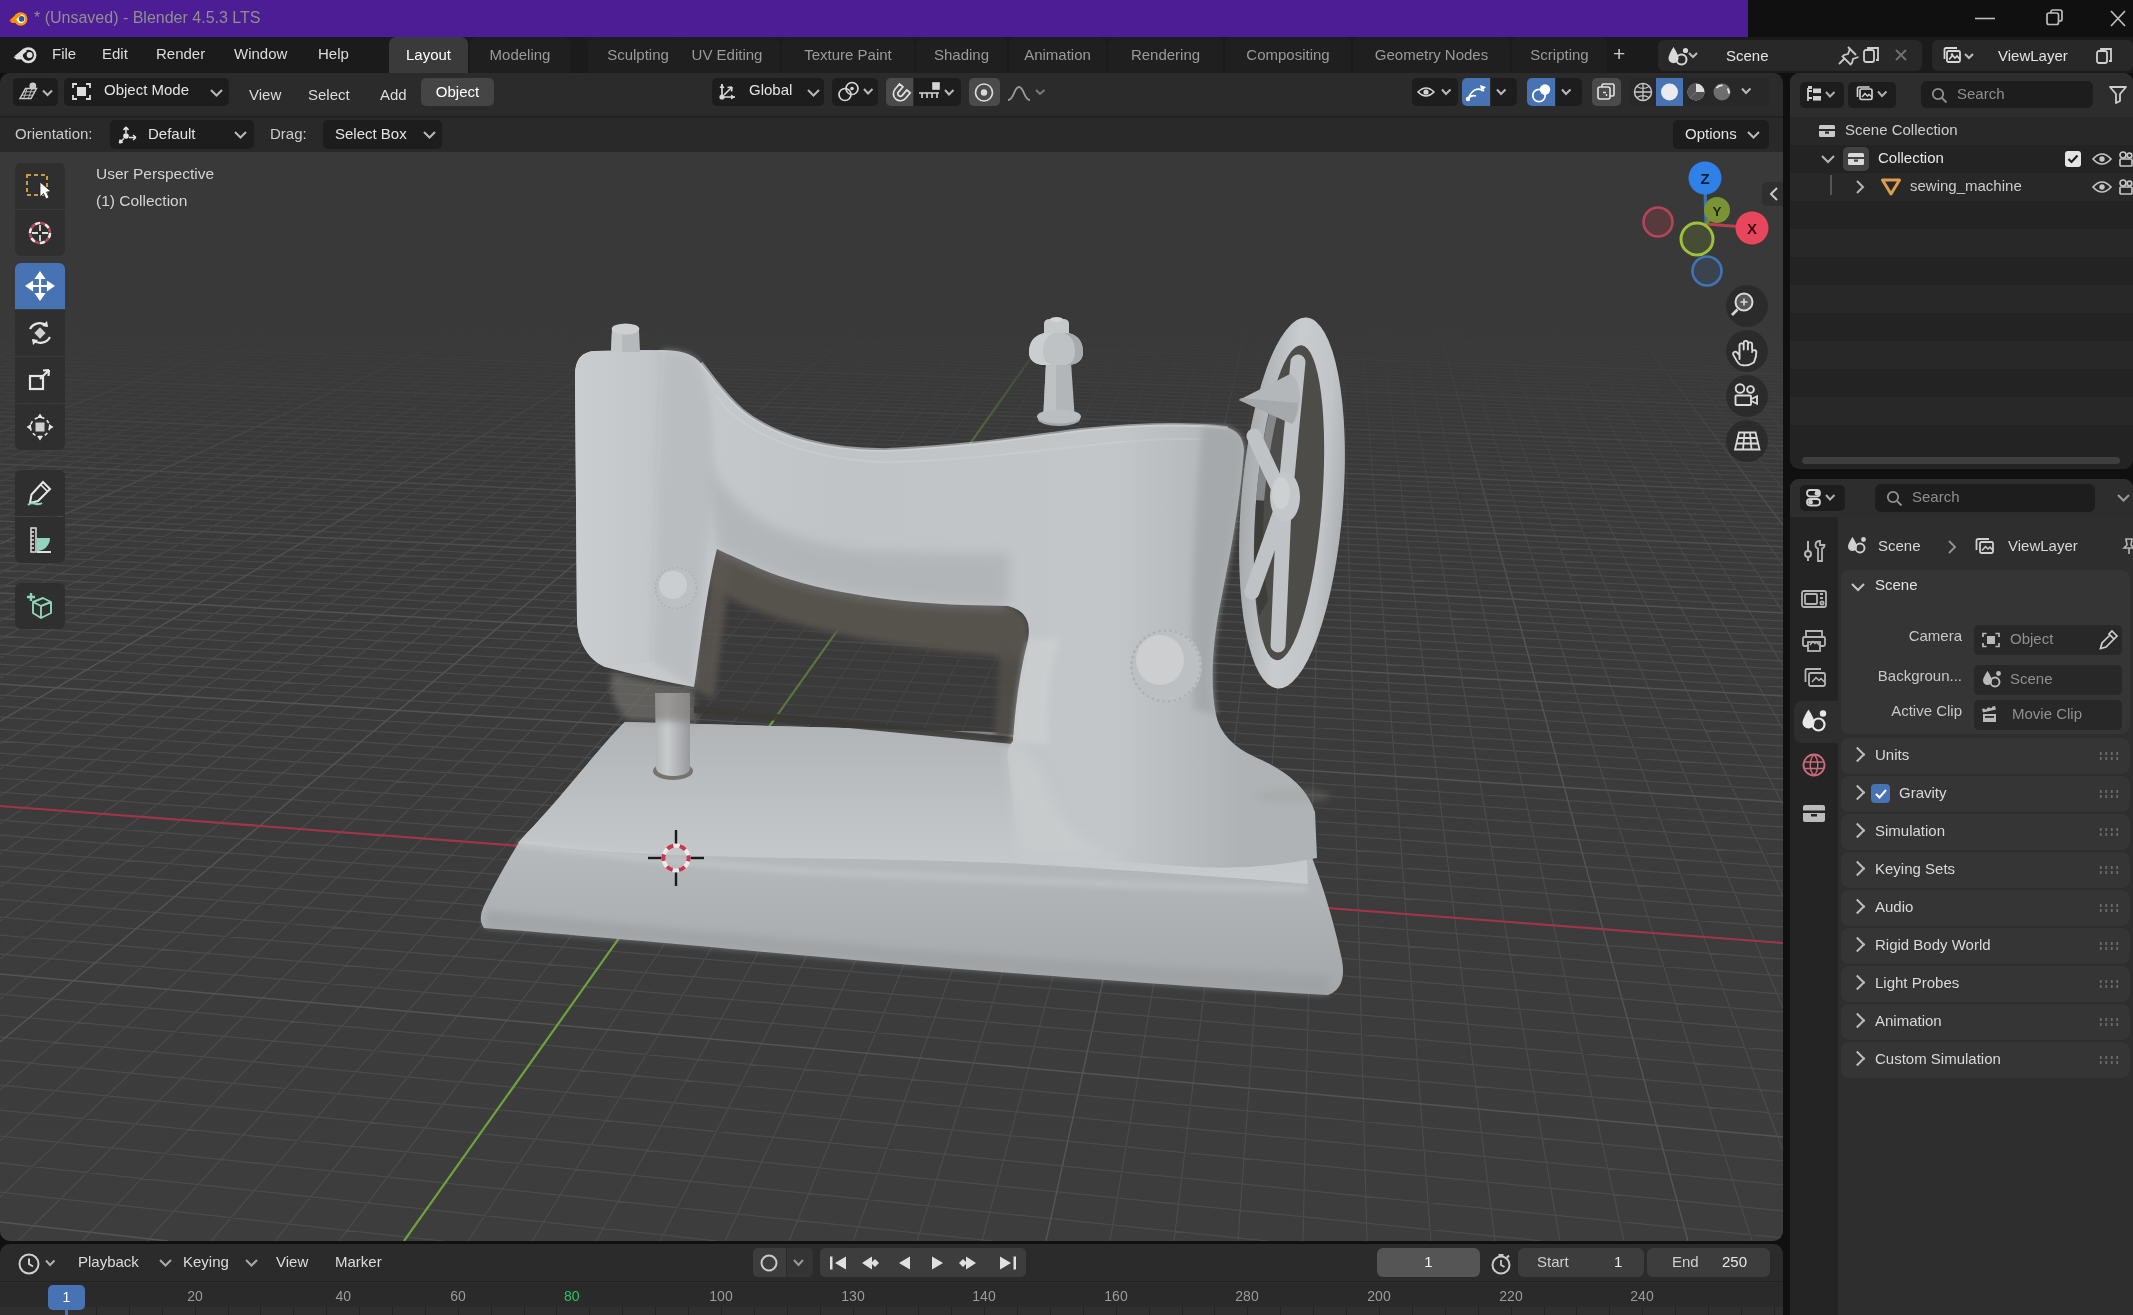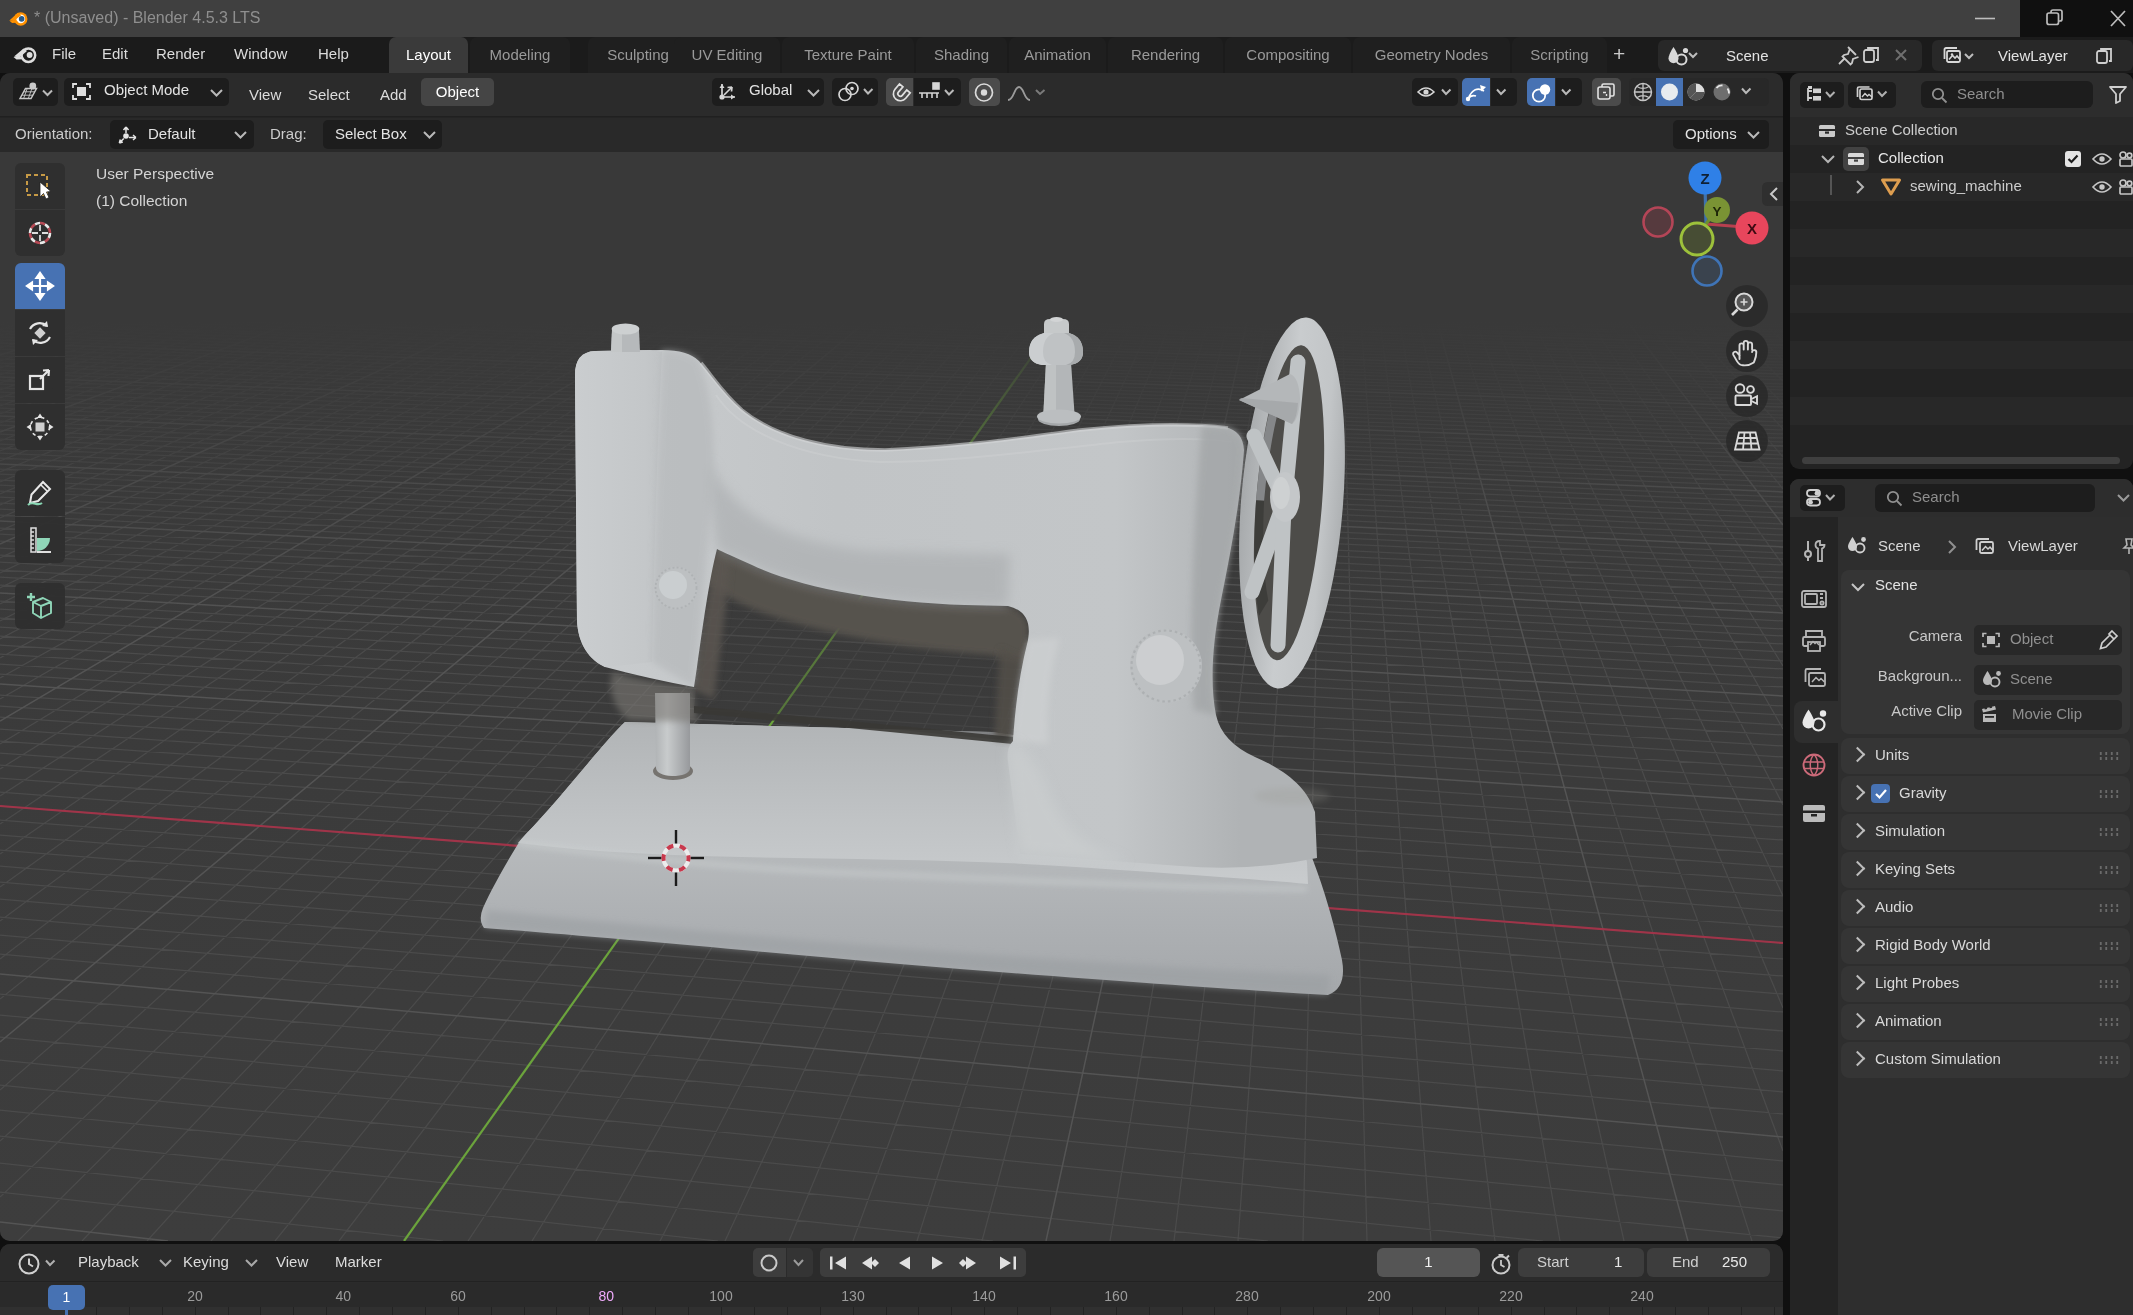--- a/index.html
+++ b/index.html
@@ -1,19 +1,19 @@
 <!DOCTYPE html>
 <html><head>
 <meta charset="utf-8">
 <style>
   * { margin:0; padding:0; box-sizing:border-box; }
   html,body { width:2133px; height:1315px; overflow:hidden; background:#101010;
     font-family:"Liberation Sans", sans-serif; -webkit-font-smoothing:antialiased; }
   .abs { position:absolute; }
-  #titlebar { position:absolute; left:0; top:0; width:2020px; height:37px; background:#404040; color:#989898; }
+  #titlebar { position:absolute; left:0; top:0; width:1748px; height:37px; background:#4c1d95; color:#989898; }
   #topbar { position:absolute; left:0; top:37px; width:2133px; height:36px; background:#1b1b1b; }
   #vpwrap { position:absolute; left:0; top:73px; width:1783px; height:1168px; background:#242424; border-radius:10px; overflow:hidden; }
   #vphead { position:absolute; left:0; top:0; width:100%; height:44px; background:#2b2b2b; border-bottom:1px solid #202020;}
   #vptool { position:absolute; left:0; top:45px; width:100%; height:34px; background:#292929; }
   #canvas { position:absolute; left:0; top:79px; width:1783px; height:1089px; }
   #outliner { position:absolute; left:1790px; top:73px; width:343px; height:396px; background:#232323; border-radius:9px; overflow:hidden;}
   #props { position:absolute; left:1790px; top:479px; width:343px; height:836px; background:#2e2e2e; border-radius:9px 9px 0 0; overflow:hidden;}
   #timeline { position:absolute; left:0; top:1244px; width:1783px; height:71px; background:#2b2b2b; border-radius:10px 10px 0 0; overflow:hidden;}
   .menutxt { color:#dcdcdc; font-size:17px; }
   svg text { font-family:"Liberation Sans", sans-serif; }
@@ -822,21 +822,21 @@
   <div class="abs" style="left:1647px;top:4px;width:123px;height:29px;background:#3d3d3d;border-radius:6px"></div>
   <div class="abs" style="left:1672px;top:9px;color:#cfcfcf;font-size:15px">End</div>
   <div class="abs" style="left:1722px;top:9px;color:#e8e8e8;font-size:15px">250</div>
 
   <div class="abs" style="left:0;top:39px;width:1783px;height:32px;background:#2a2a2a"></div>
   <div class="abs" style="left:0;top:63px;width:1783px;height:8px;background:#303030"></div>
   <div id="ruler">
       <div class="abs" style="left:170px;top:44px;width:50px;text-align:center;color:#9b9b9b;font-size:14px">20</div>
       <div class="abs" style="left:301px;top:44px;width:50px;text-align:right;color:#9b9b9b;font-size:14px">40</div>
       <div class="abs" style="left:433px;top:44px;width:50px;text-align:center;color:#9b9b9b;font-size:14px">60</div>
-      <div class="abs" style="left:564px;top:44px;width:50px;text-align:right;color:#f0abfc;font-size:14px">80</div>
+      <div class="abs" style="left:564px;top:44px;width:50px;text-align:left;color:#22c55e;font-size:14px">80</div>
       <div class="abs" style="left:696px;top:44px;width:50px;text-align:center;color:#9b9b9b;font-size:14px">100</div>
       <div class="abs" style="left:828px;top:44px;width:50px;text-align:center;color:#9b9b9b;font-size:14px">130</div>
       <div class="abs" style="left:959px;top:44px;width:50px;text-align:center;color:#9b9b9b;font-size:14px">140</div>
       <div class="abs" style="left:1091px;top:44px;width:50px;text-align:center;color:#9b9b9b;font-size:14px">160</div>
       <div class="abs" style="left:1222px;top:44px;width:50px;text-align:center;color:#9b9b9b;font-size:14px">280</div>
       <div class="abs" style="left:1354px;top:44px;width:50px;text-align:center;color:#9b9b9b;font-size:14px">200</div>
       <div class="abs" style="left:1486px;top:44px;width:50px;text-align:center;color:#9b9b9b;font-size:14px">220</div>
       <div class="abs" style="left:1617px;top:44px;width:50px;text-align:center;color:#9b9b9b;font-size:14px">240</div>
       <div class="abs" style="left:96px;top:63px;width:1px;height:8px;background:#232323"></div>
       <div class="abs" style="left:129px;top:63px;width:1px;height:8px;background:#232323"></div>

